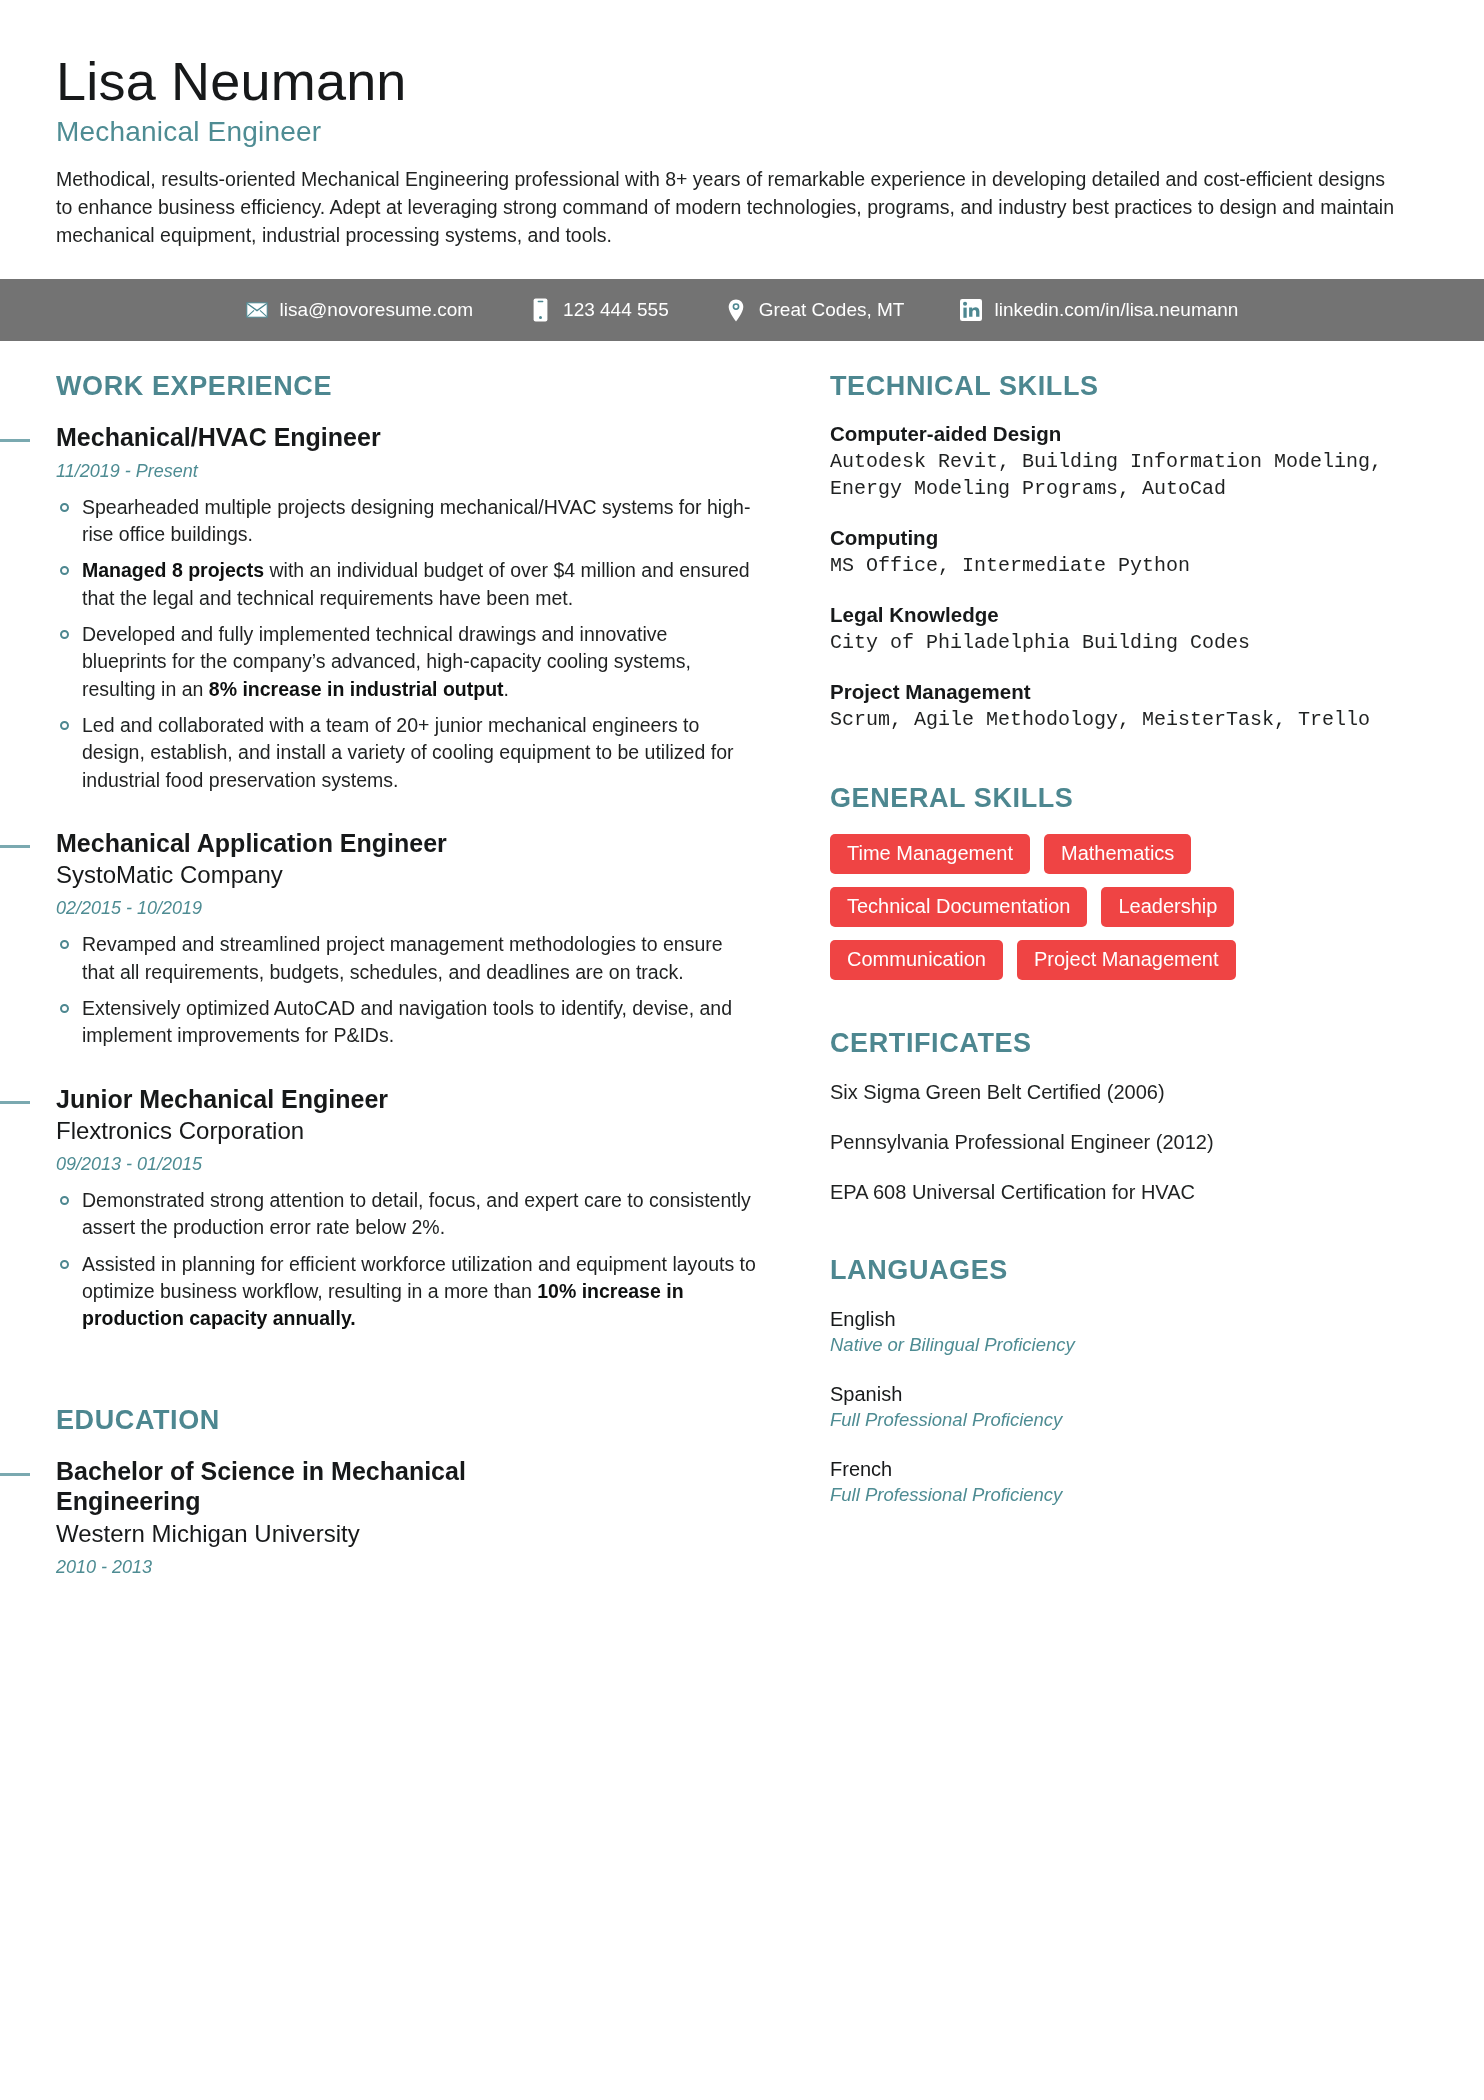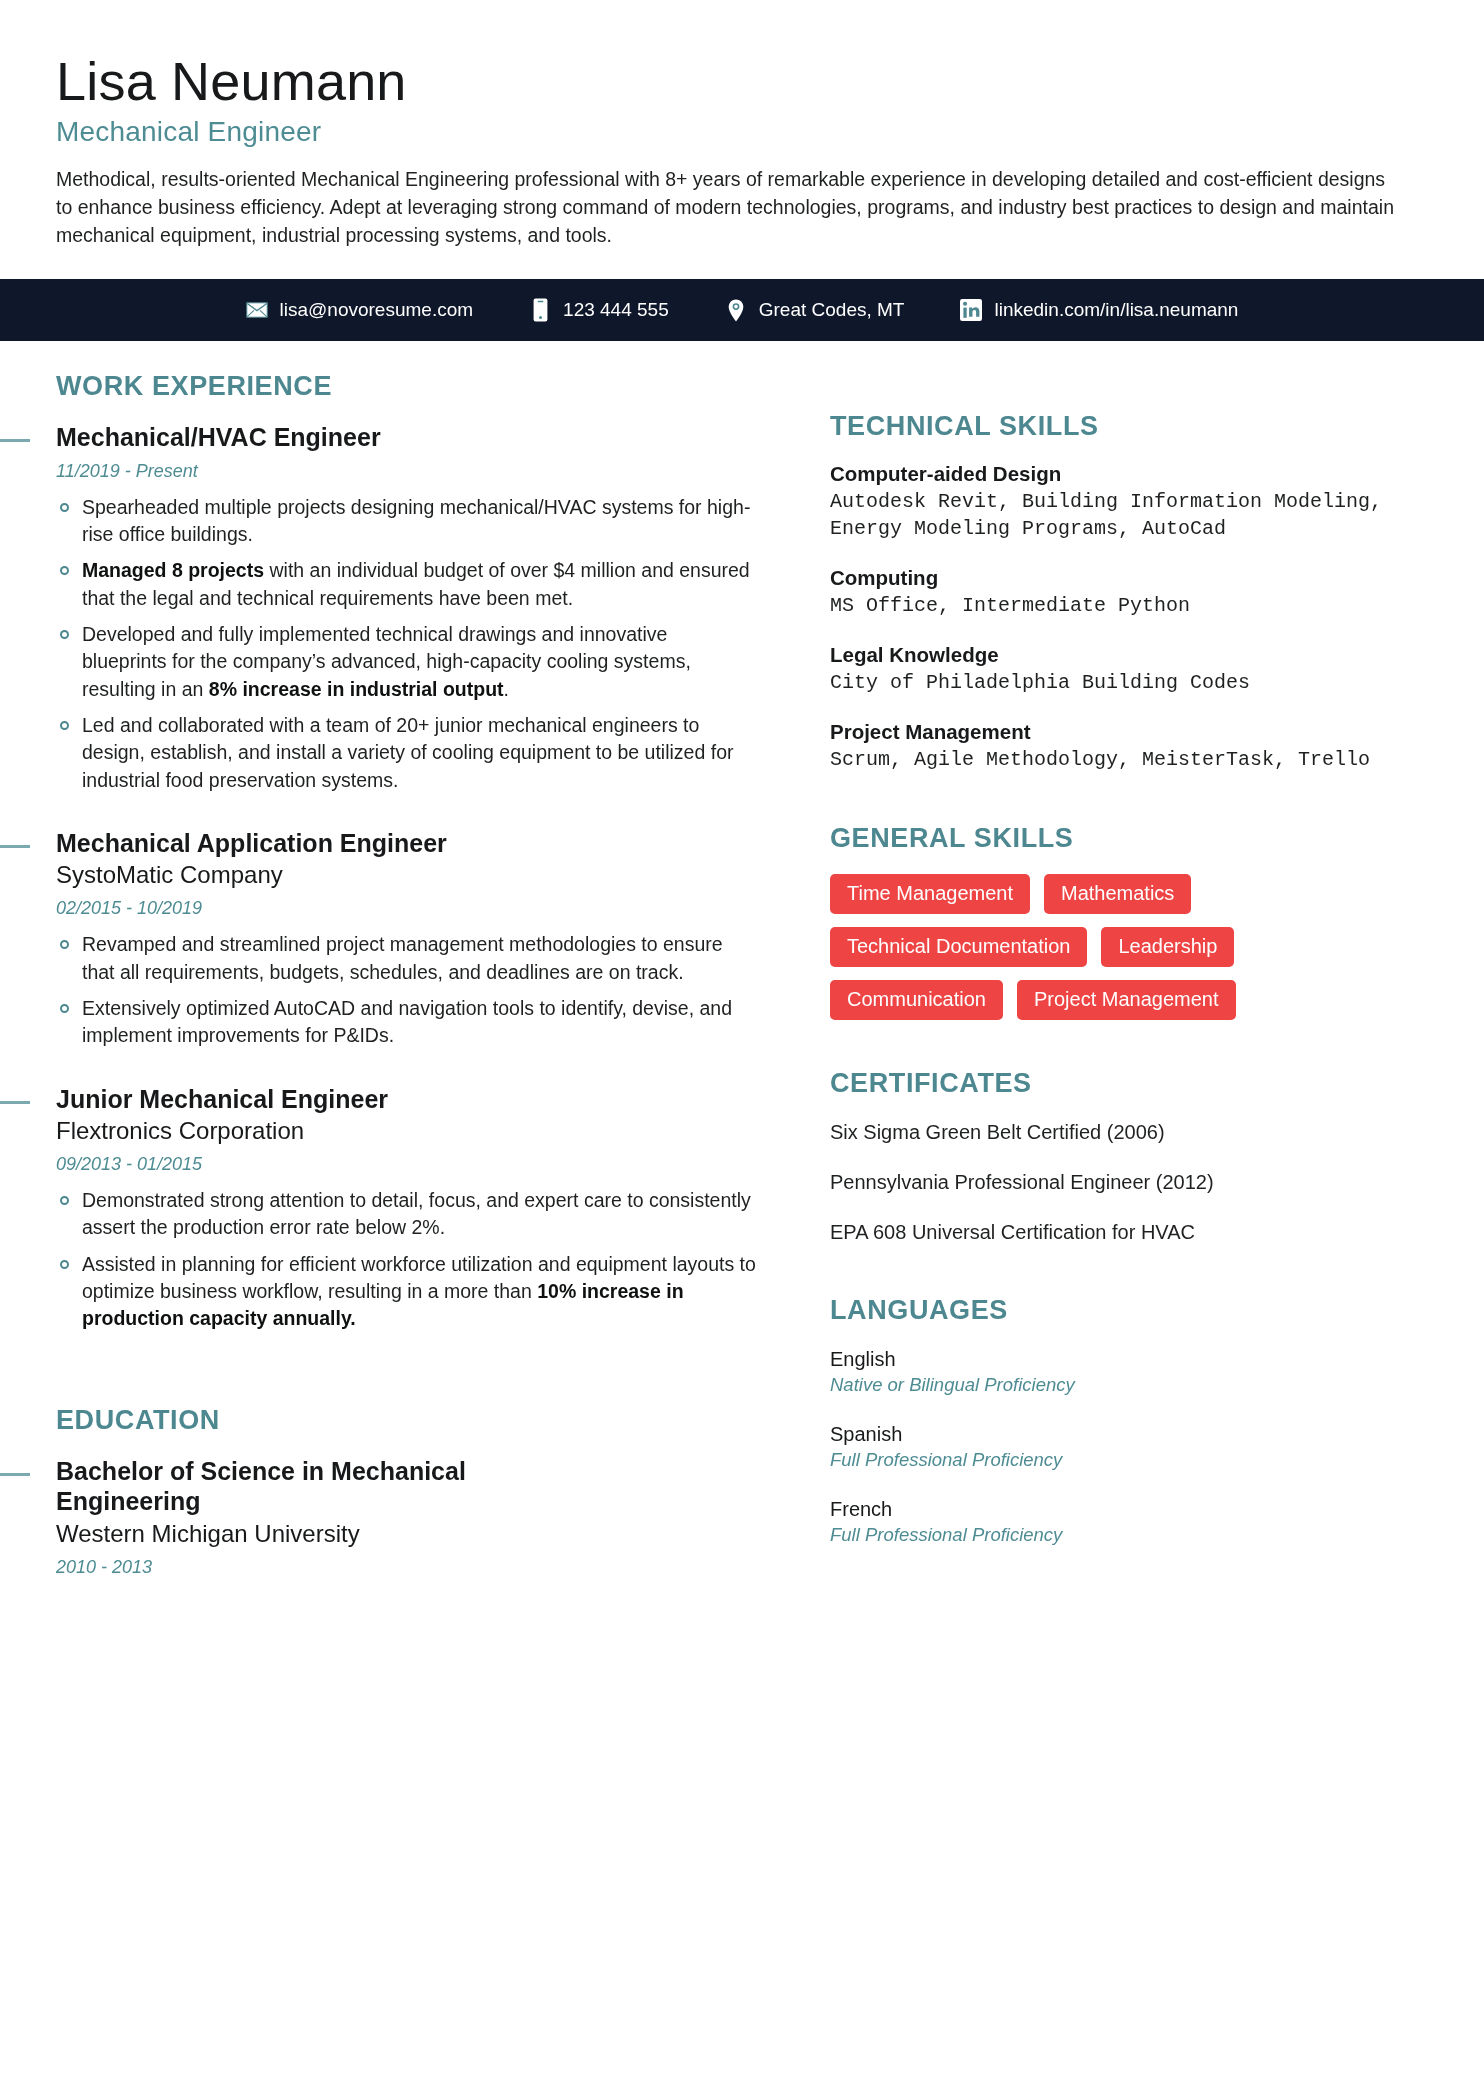--- a/index.html
+++ b/index.html
@@ -39,21 +39,21 @@
     margin-top: 18px;
     font-size: 19.5px;
     line-height: 1.42;
     color: #1f2121;
     max-width: 1350px;
   }
 
   
   .contact-bar {
     margin-top: 30px;
-    background: #0f172a;
+    background: #737373;
     height: 62px;
     display: flex;
     align-items: center;
     justify-content: center;
     gap: 0;
     color: #ffffff;
   }
   .contact-item {
     display: flex;
     align-items: center;
@@ -71,21 +71,21 @@
     justify-content: center;
     flex: 0 0 auto;
   }
   .contact-icon svg { display: block; }
 
   
   .columns {
     display: flex;
     padding: 0 56px 0 56px;
     margin-top: 30px;
-    align-items: center;
+    align-items: flex-start;
   }
   .col-left {
     width: 710px;
     flex: 0 0 710px;
     position: relative;
     padding-right: 10px;
   }
   .col-gap { flex: 0 0 60px; }
   .col-right {
     flex: 1 1 auto;

